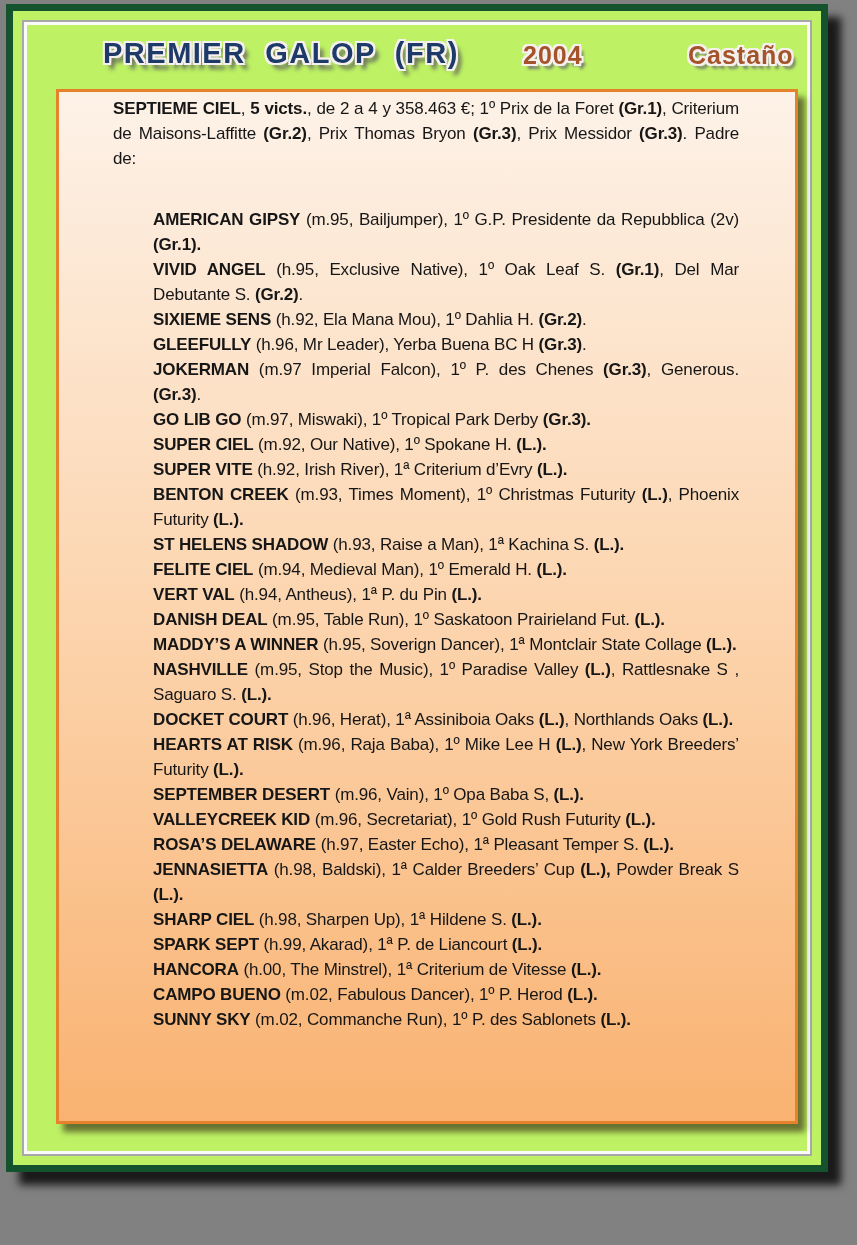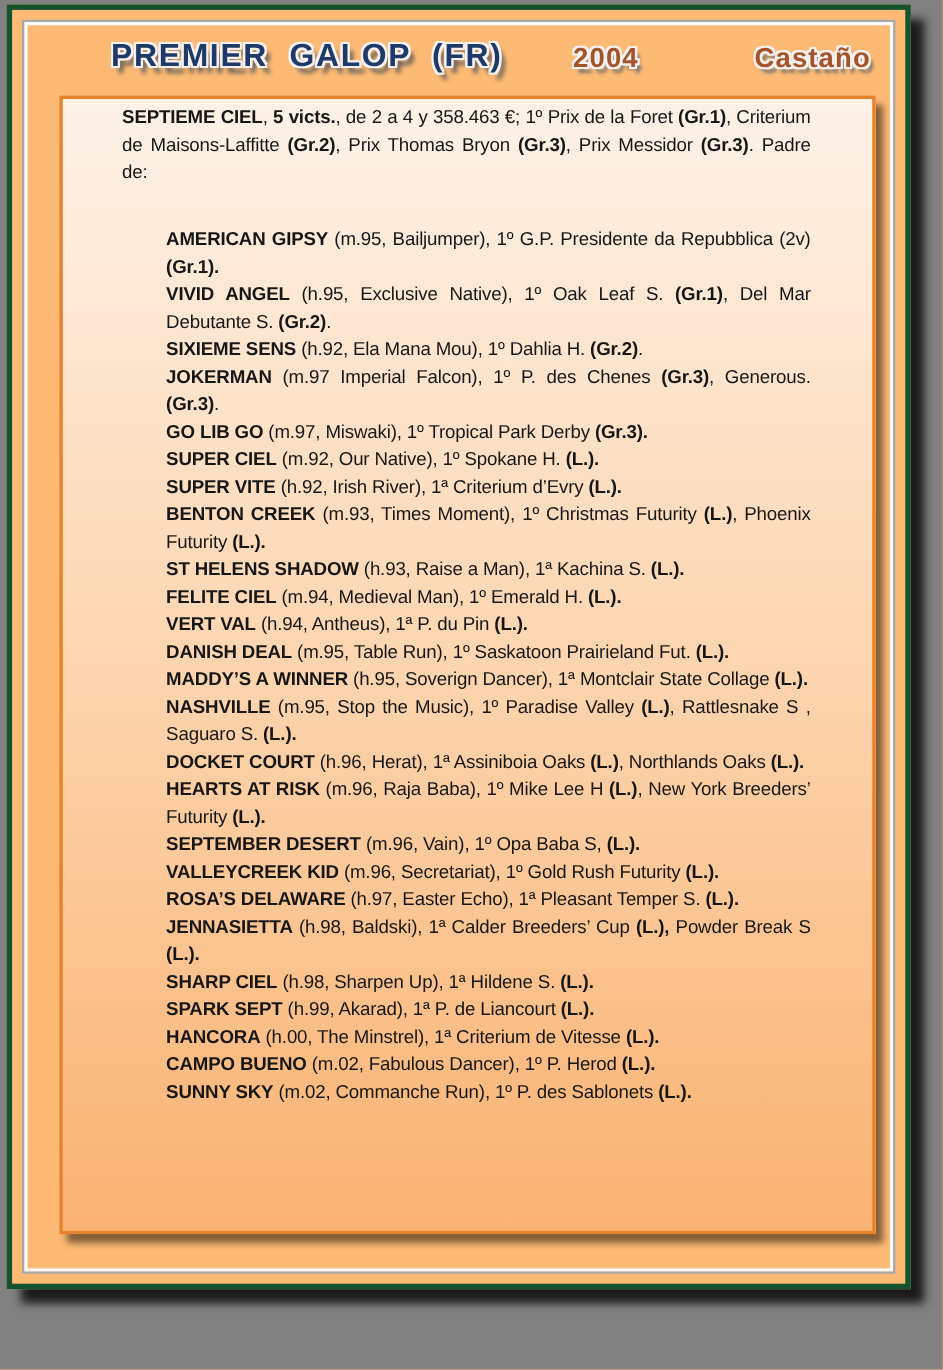--- a/index.html
+++ b/index.html
@@ -10,22 +10,22 @@
     position: relative;
     font-family: "Liberation Sans", sans-serif;
     overflow: hidden;
   }
 
   
   .frame {
     position: absolute;
     left: 6px; top: 4px;
     width: 822px; height: 1168px;
-    background: #fdba74;
-    border: 5px solid #14532d;
+    background: #bef264;
+    border: 7px solid #14532d;
     box-shadow: 13px 13px 8px rgba(0,0,0,0.8);
   }
   .bevel {
     position: absolute; inset: 11px;
     border: 3px solid #fbfbfb;
     outline: 2px solid #a8a8a8;
     pointer-events: none;
   }
 
   
@@ -98,20 +98,21 @@
   <div class="hdr-text year">2004</div>
   <div class="hdr-text coat">Castaño</div>
 
   <div class="panel">
     <div class="content">
       <p class="intro"><span class="b">SEPTIEME CIEL</span><span>, </span><span class="b">5 victs.</span><span>, de 2 a 4 y 358.463 €; 1º Prix de la Foret </span><span class="b">(Gr.1)</span><span>, Criterium de Maisons-Laffitte </span><span class="b">(Gr.2)</span><span>, Prix Thomas Bryon </span><span class="b">(Gr.3)</span><span>, Prix Messidor </span><span class="b">(Gr.3)</span><span>. Padre de:</span></p>
       <div class="list" id="progeny-list">
           <div class="item"><span class="b">AMERICAN GIPSY</span><span> (m.95, Bailjumper), 1º G.P. Presidente da Repubblica (2v) </span><span class="b">(Gr.1).</span></div>
           <div class="item"><span class="b">VIVID ANGEL</span><span> (h.95, Exclusive Native), 1º Oak Leaf S. </span><span class="b">(Gr.1)</span><span>, Del Mar Debutante S. </span><span class="b">(Gr.2)</span><span>.</span></div>
           <div class="item"><span class="b">SIXIEME SENS</span><span> (h.92, Ela Mana Mou), 1º Dahlia H. </span><span class="b">(Gr.2)</span><span>.</span></div>
+          <div class="item"><span class="b">GLEEFULLY</span><span> (h.96, Mr Leader), Yerba Buena BC H </span><span class="b">(Gr.3)</span><span>.</span></div>
           <div class="item"><span class="b">JOKERMAN</span><span> (m.97 Imperial Falcon),  1º P. des Chenes </span><span class="b">(Gr.3)</span><span>, Generous. </span><span class="b">(Gr.3)</span><span>.</span></div>
           <div class="item"><span class="b">GO LIB GO</span><span> (m.97, Miswaki), 1º Tropical Park Derby </span><span class="b">(Gr.3).</span></div>
           <div class="item"><span class="b">SUPER CIEL</span><span> (m.92, Our Native), 1º Spokane H. </span><span class="b">(L.).</span></div>
           <div class="item"><span class="b">SUPER VITE</span><span> (h.92, Irish River), 1ª Criterium d’Evry </span><span class="b">(L.).</span></div>
           <div class="item"><span class="b">BENTON CREEK</span><span> (m.93, Times Moment), 1º Christmas Futurity </span><span class="b">(L.)</span><span>, Phoenix Futurity </span><span class="b">(L.).</span></div>
           <div class="item"><span class="b">ST HELENS SHADOW</span><span> (h.93, Raise a Man), 1ª Kachina S. </span><span class="b">(L.).</span></div>
           <div class="item"><span class="b">FELITE CIEL</span><span> (m.94, Medieval Man), 1º Emerald H. </span><span class="b">(L.).</span></div>
           <div class="item"><span class="b">VERT VAL</span><span> (h.94, Antheus), 1ª P. du Pin </span><span class="b">(L.).</span></div>
           <div class="item"><span class="b">DANISH DEAL</span><span> (m.95, Table Run), 1º Saskatoon Prairieland Fut. </span><span class="b">(L.).</span></div>
           <div class="item"><span class="b">MADDY’S A WINNER</span><span> (h.95, Soverign Dancer), 1ª Montclair State Collage </span><span class="b">(L.).</span></div>

